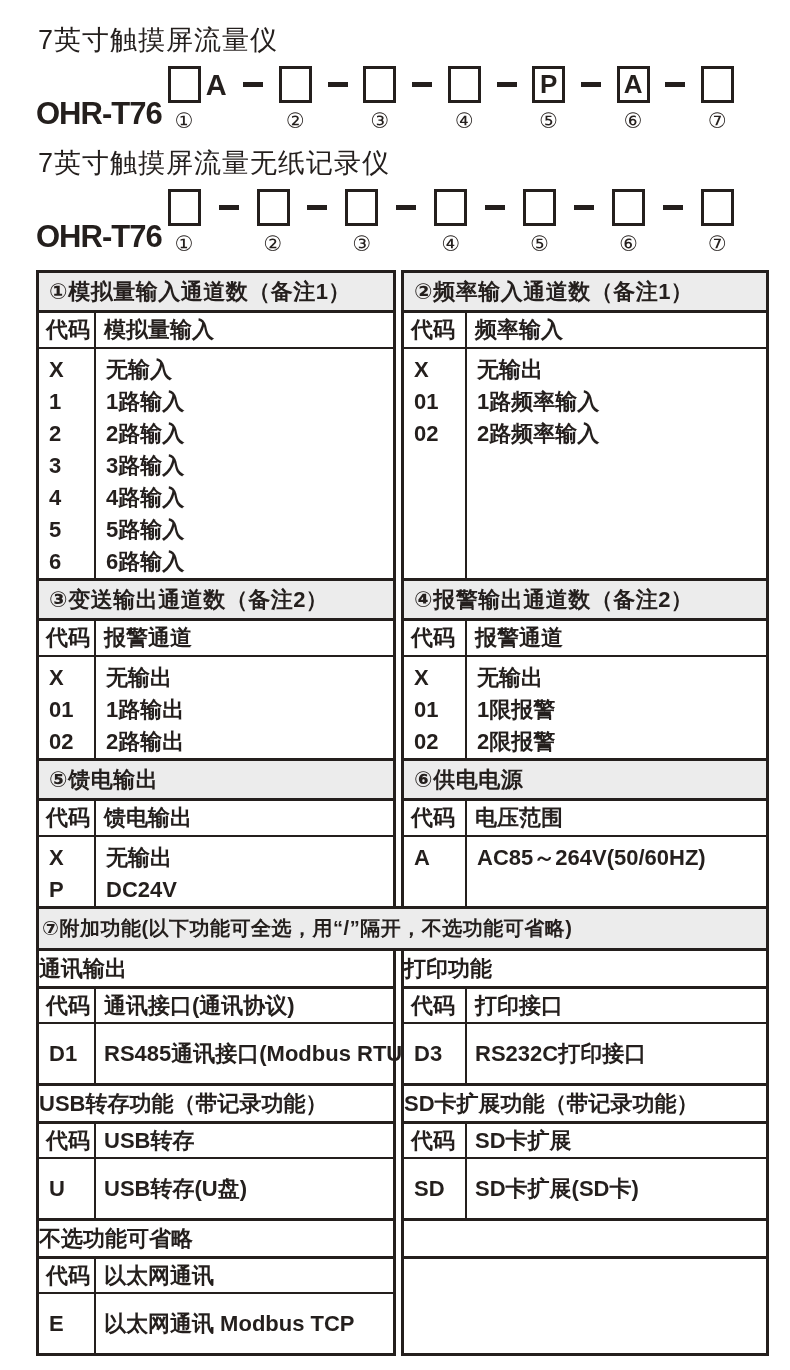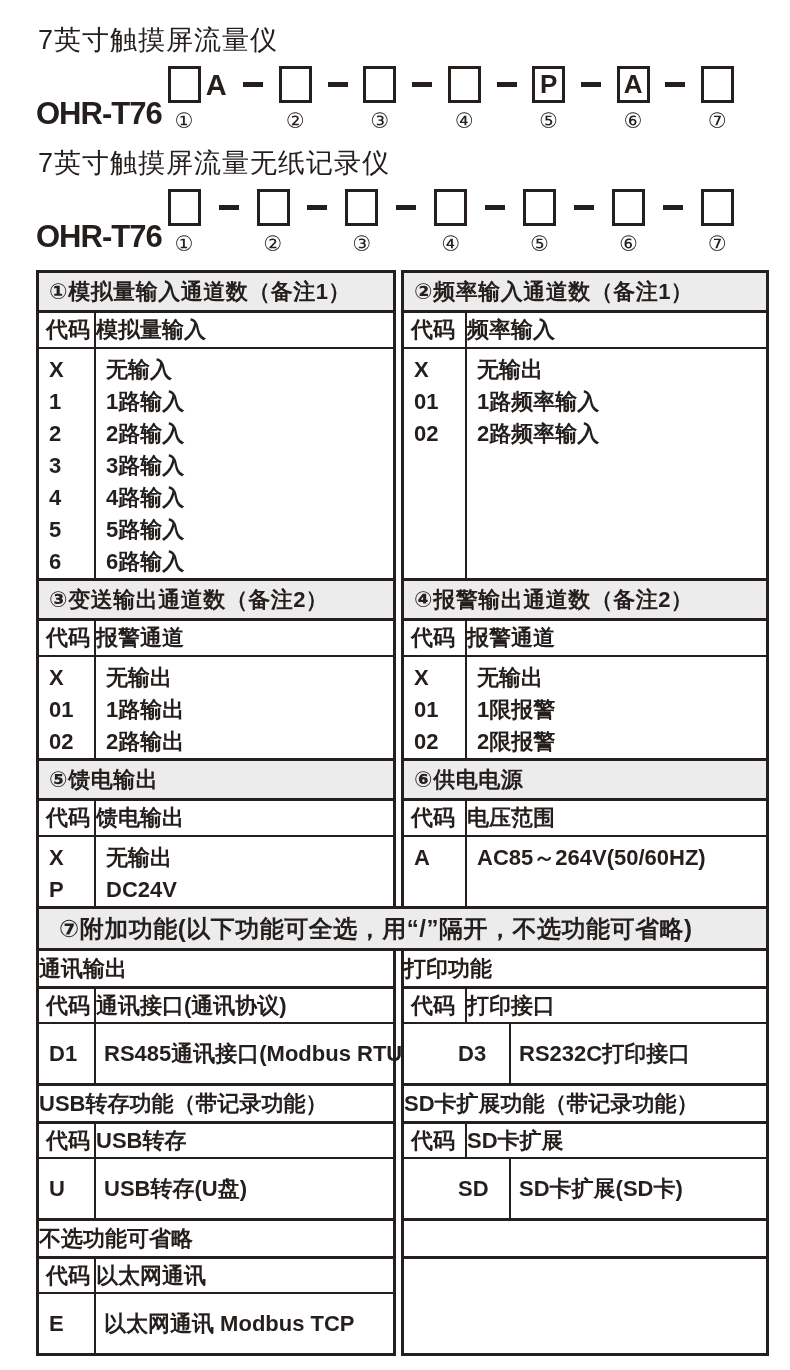--- a/index.html
+++ b/index.html
@@ -42,48 +42,48 @@
   }
   .sec-h{
     height:37px;background:#ececec;border-bottom:3px solid #241f1d;
     display:flex;align-items:center;padding-left:10px;
     font-size:22px;font-weight:700;letter-spacing:0.5px;white-space:nowrap;text-align:center;
   }
   .cols{display:grid;grid-template-columns:57px 1fr;border-bottom:2px solid #241f1d;}
   .half.r .cols{grid-template-columns:63px 1fr;}
   .cols .cell{
     height:34px;display:flex;align-items:center;font-size:22px;font-weight:700;
-    padding-left:0;white-space:nowrap;
+    padding-left:8px;white-space:nowrap;
   }
   .cols .cell.code{border-right:2px solid #241f1d;padding-left:7px;}
   .body{display:grid;grid-template-columns:57px 1fr;flex:1;}
   .half.r .body{grid-template-columns:63px 1fr;}
   .body .col{padding-top:5px;overflow:hidden;}
   .body .col.code{border-right:2px solid #241f1d;}
   .line{
     height:32px;line-height:32px;font-size:22px;font-weight:700;
     padding-left:10px;white-space:nowrap;
   }
   .s1 .body{height:224px;}
   .s2 .body{height:100px;}
   .s3 .body{height:72px;}
 
   .full-h{
     border:3px solid #241f1d;background:#ececec;height:39px;
-    display:flex;align-items:center;padding-left:20px;
-    font-size:24px;font-weight:700;letter-spacing:0.5px;white-space:nowrap;
+    display:flex;align-items:center;padding-left:3px;
+    font-size:20px;font-weight:700;letter-spacing:0.5px;white-space:nowrap;
   }
 
   .sub-h{
     height:35px;border-bottom:3px solid #241f1d;display:flex;align-items:center;
     font-size:22px;font-weight:700;white-space:nowrap;
   }
   .g .cols .cell{height:33px;}
   .drow{display:grid;grid-template-columns:57px 1fr;height:59px;}
-  .half.r .drow{grid-template-columns:63px 1fr;margin-left:44px;}
+  .half.r .drow{grid-template-columns:63px 1fr;}
   .drow .cell{
     display:flex;align-items:center;font-size:22px;font-weight:700;
     padding-left:8px;white-space:nowrap;
   }
   .drow .cell.code{border-right:2px solid #241f1d;padding-left:10px;}
   .fill{flex:1;}
 
   
   .footnote{margin-top:22px;width:733px;}
   .footnote .fline{

